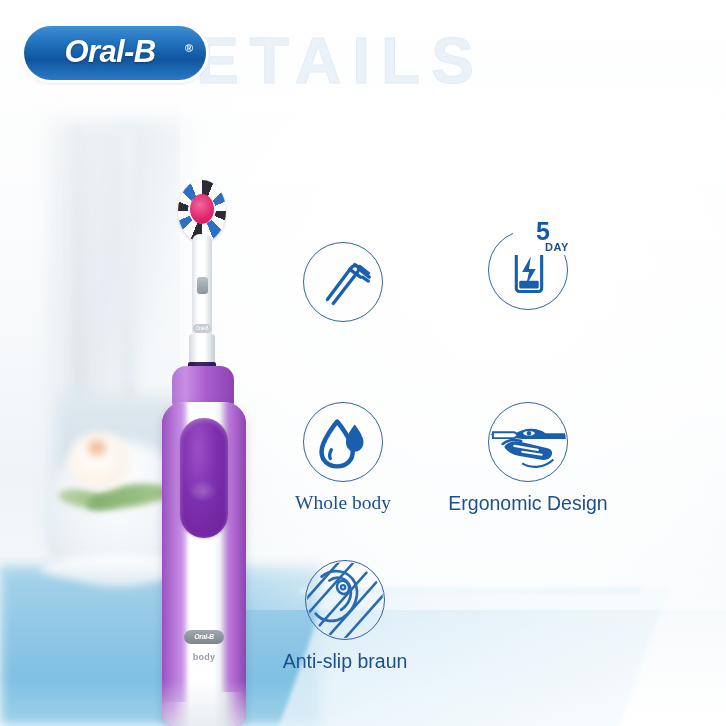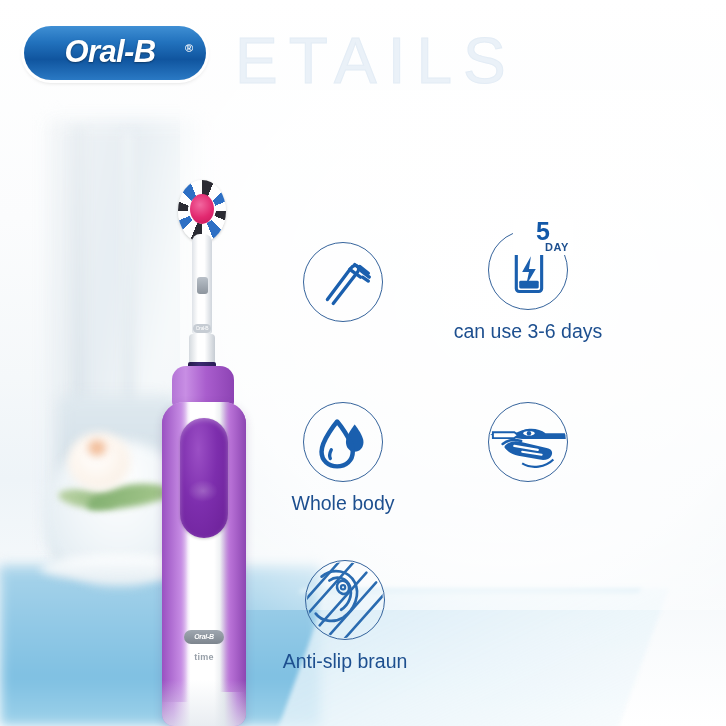--- a/index.html
+++ b/index.html
@@ -106,25 +106,24 @@
     filter:blur(2px);
   }
   .bg-soft-white {
     position:absolute; left:180px; top:90px; width:546px; height:520px;
     background:radial-gradient(ellipse at 60% 40%, rgba(255,255,255,.97) 0%, rgba(255,255,255,.8) 60%, rgba(255,255,255,0) 100%);
   }
 
   
   .watermark {
     position:absolute; left:196px; top:24px;
-    font-size:64px; letter-spacing:11px; font-weight:400;
+    font-size:64px; letter-spacing:11px; font-weight:700;
     color:#eaf1f8;
     -webkit-text-stroke:1px #e3ecf5;
     user-select:none;
-    margin-left:39px;
   }
   .logo {
     position:absolute; left:24px; top:26px;
     width:182px; height:54px;
     border-radius:27px;
     background:linear-gradient(to bottom, #3f8fd4 0%, #2272bd 30%, #10559f 62%, #2a79c4 100%);
     box-shadow:0 0 0 3px #ffffff, 0 2px 5px rgba(0,0,0,.22);
     display:flex; align-items:center; justify-content:center;
   }
   .logo-text {
@@ -256,21 +255,21 @@
     font-size:19.5px;
     line-height:24px;
     margin-top:9px;
     white-space:nowrap;
     font-weight:400;
   }
   .f-precision { left:252px; top:242px; width:182px; }
   .f-precision .circ { width:80px; height:80px; }
   .f-battery   { left:428px; top:230px; width:200px; }
   .f-battery .circ { width:80px; height:80px; }
-  .f-water     { left:262px; top:402px; width:162px; }
+  .f-water     { left:262px; top:402px; width:162px;font-family:Liberation Serif, serif; }
   .f-water .circ { width:80px; height:80px; }
   .f-ergo      { left:432px; top:402px; width:192px; }
   .f-ergo .circ { width:80px; height:80px; }
   .f-antislip  { left:262px; top:560px; width:166px; }
   .f-antislip .circ { width:80px; height:80px; }
 
   .day-badge {
     position:absolute; right:-6px; top:-12px;
     background:#ffffff;
     padding:1px 4px 2px 4px;
@@ -325,21 +324,21 @@
     <div class="collar"></div>
     <div class="ring-dark"></div>
     <div class="body-top"></div>
     <div class="body"></div>
     <div class="body-purple-l"></div>
     <div class="body-purple-r"></div>
     <div class="power-btn"></div>
     <div class="power-btn-hl"></div>
     <div class="body-bottom-shade"></div>
     <div class="body-logo">Oral-B</div>
-    <div class="body-braun">time</div>
+    <div class="body-braun">body</div>
   </div>
 
   <div class="feature f-precision">
     <div class="circ">
       <svg class="icon-svg" viewBox="0 0 80 80">
         <g fill="none" stroke="#1a5fae" stroke-width="3.4" stroke-linecap="round" stroke-linejoin="round">
           <path d="M24 58 L48 26 C50 23 53 22 55 24 C57 26 56 29 54 31 L30 62"></path>
           <path d="M47 27 L58 35"></path>
           <path d="M52 22 L62 30"></path>
           <path d="M57 24 L66 31"></path>
@@ -357,21 +356,20 @@
         <rect x="36" y="15" width="10" height="5" rx="1.5" fill="#1a5fae"></rect>
         <rect x="31" y="51" width="20" height="8" rx="1.5" fill="#1a5fae"></rect>
         <path d="M43 26 L34 42 L41 42 L38 56 L48 39 L41 39 Z" fill="#1a5fae"></path>
       </svg>
       <div class="day-badge">
         <span class="day-num">5</span>
         <span class="day-word">DAY</span>
       </div>
     </div>
     <div class="ftext">
-      <div>can use 3-6 days</div>
     </div>
   </div>
 
   <div class="feature f-water">
     <div class="circ">
       <svg class="icon-svg" viewBox="0 0 80 80">
         <path d="M52 22 C52 22 61 33 61 40 C61 46 57 50 52 50 C47 50 43 46 43 40 C43 33 52 22 52 22 Z" fill="#1a5fae"></path>
         <path d="M34 19 C34 19 50 38 50 50 C50 59 43 65 34 65 C25 65 18 59 18 50 C18 38 34 19 34 19 Z" fill="none" stroke="#1a5fae" stroke-width="4.6" stroke-linejoin="round"></path>
         <path d="M28 48 C26 52 26 55 27 57" fill="none" stroke="#1a5fae" stroke-width="3.4" stroke-linecap="round"></path>
       </svg>
@@ -396,20 +394,23 @@
           <path d="M14 42 C19 38 26 37 33 39" fill="none" stroke="#1a5fae" stroke-width="2.6" stroke-linecap="round"></path>
           <path d="M26 44 L50 48" fill="none" stroke="#ffffff" stroke-width="2.4" stroke-linecap="round"></path>
           <path d="M34 50 L54 53" fill="none" stroke="#ffffff" stroke-width="2" stroke-linecap="round"></path>
           <ellipse cx="41" cy="31" rx="7" ry="3.4" fill="#ffffff" stroke="#1a5fae" stroke-width="2"></ellipse>
           <circle cx="41" cy="31" r="2.3" fill="#1a5fae"></circle>
           <path d="M34 62 C44 68 58 66 66 58" fill="none" stroke="#1a5fae" stroke-width="2.2"></path>
         </g>
         <circle cx="40" cy="40" r="39" fill="none"></circle>
       </svg>
     </div>
+    <div class="ftext">
+      <div>Ergonomic Design</div>
+    </div>
   </div>
 
   <div class="feature f-antislip">
     <div class="circ">
       <svg class="icon-svg" viewBox="0 0 80 80">
         <defs>
           <clipPath id="slipClip">
               <circle cx="40" cy="40" r="39"></circle>
             </clipPath>
         </defs>

